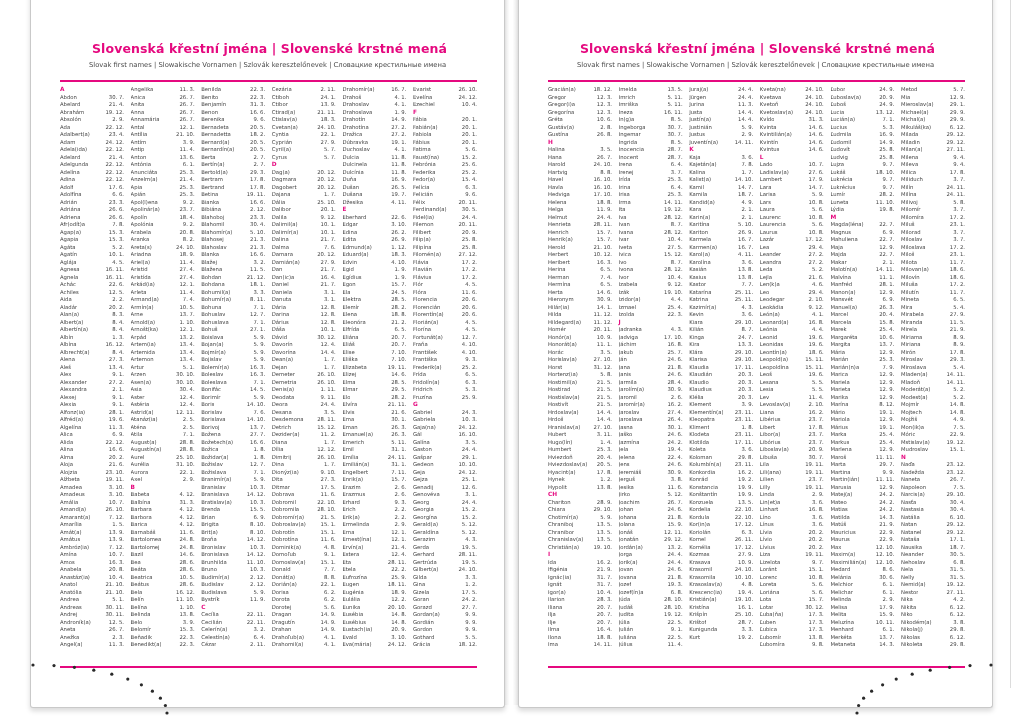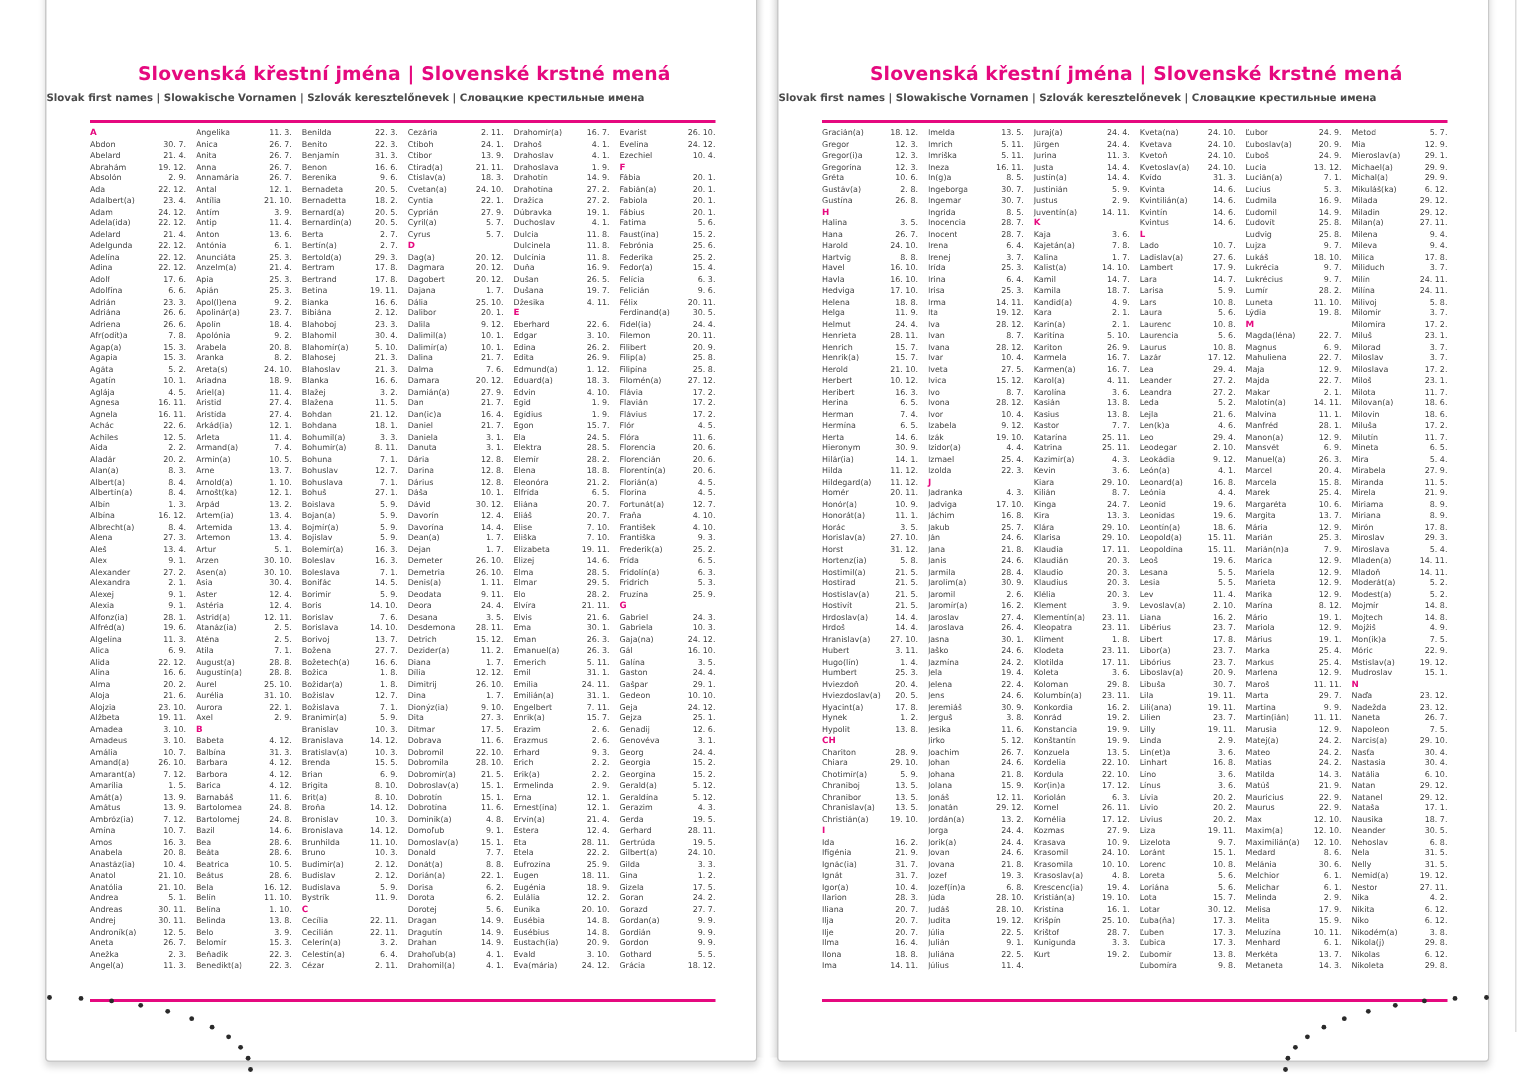--- a/index.html
+++ b/index.html
@@ -23,22 +23,22 @@
   }
   .edge-line{
     position:absolute;top:0;height:688px;width:1px;background:#dcdcdc;
   }
   .page-title{
     position:absolute;top:53px;left:4px;right:0;text-align:center;
     font-size:12.5px;font-weight:700;color:var(--accent);
     letter-spacing:0.1px;white-space:nowrap;
   }
   .page-sub{
-    position:absolute;top:73px;left:0;right:0;text-align:left;
-    font-size:6.8px;font-weight:700;color:#4a4a4a;white-space:nowrap;
+    position:absolute;top:73px;left:0;right:0;text-align:center;
+    font-size:6.8px;font-weight:400;color:#4a4a4a;white-space:nowrap;
   }
   .rule{
     position:absolute;left:29px;right:27px;height:2px;background:var(--accent);
   }
   .rule-top{top:92px;}
   .rule-bottom{top:678px;}
   .cols{
     position:absolute;top:98px;left:29px;right:27px;
     display:flex;justify-content:space-between;
   }

